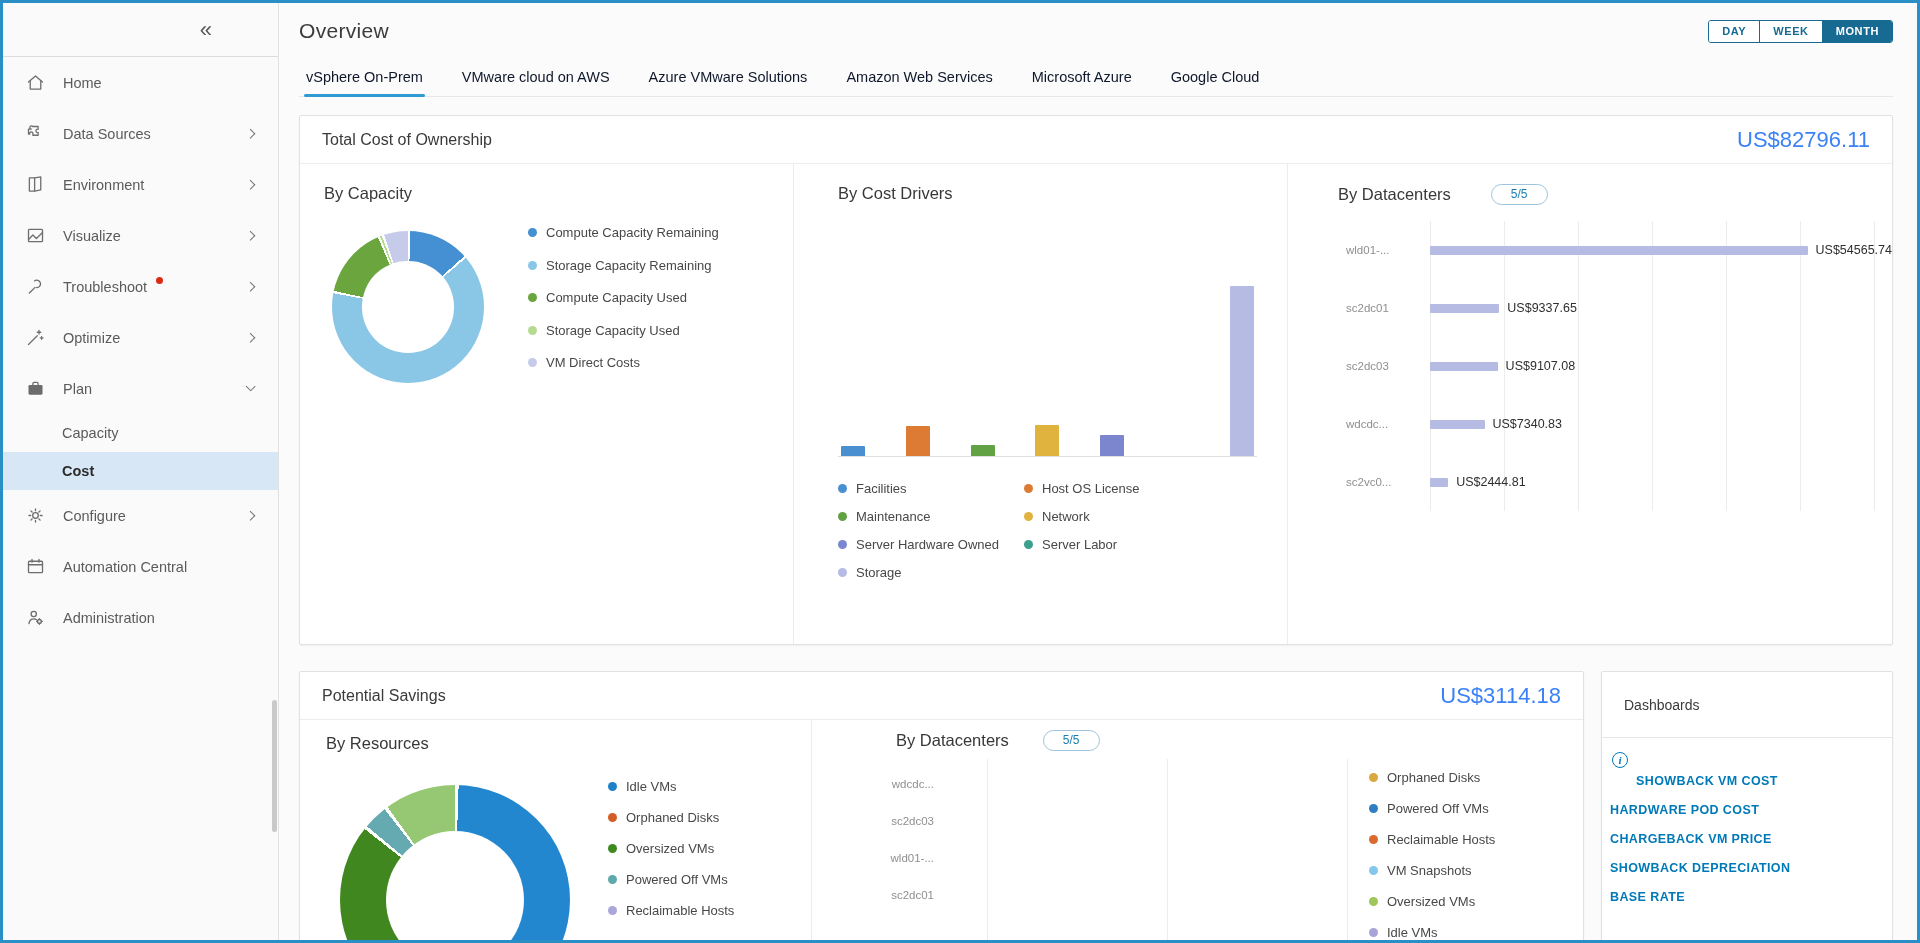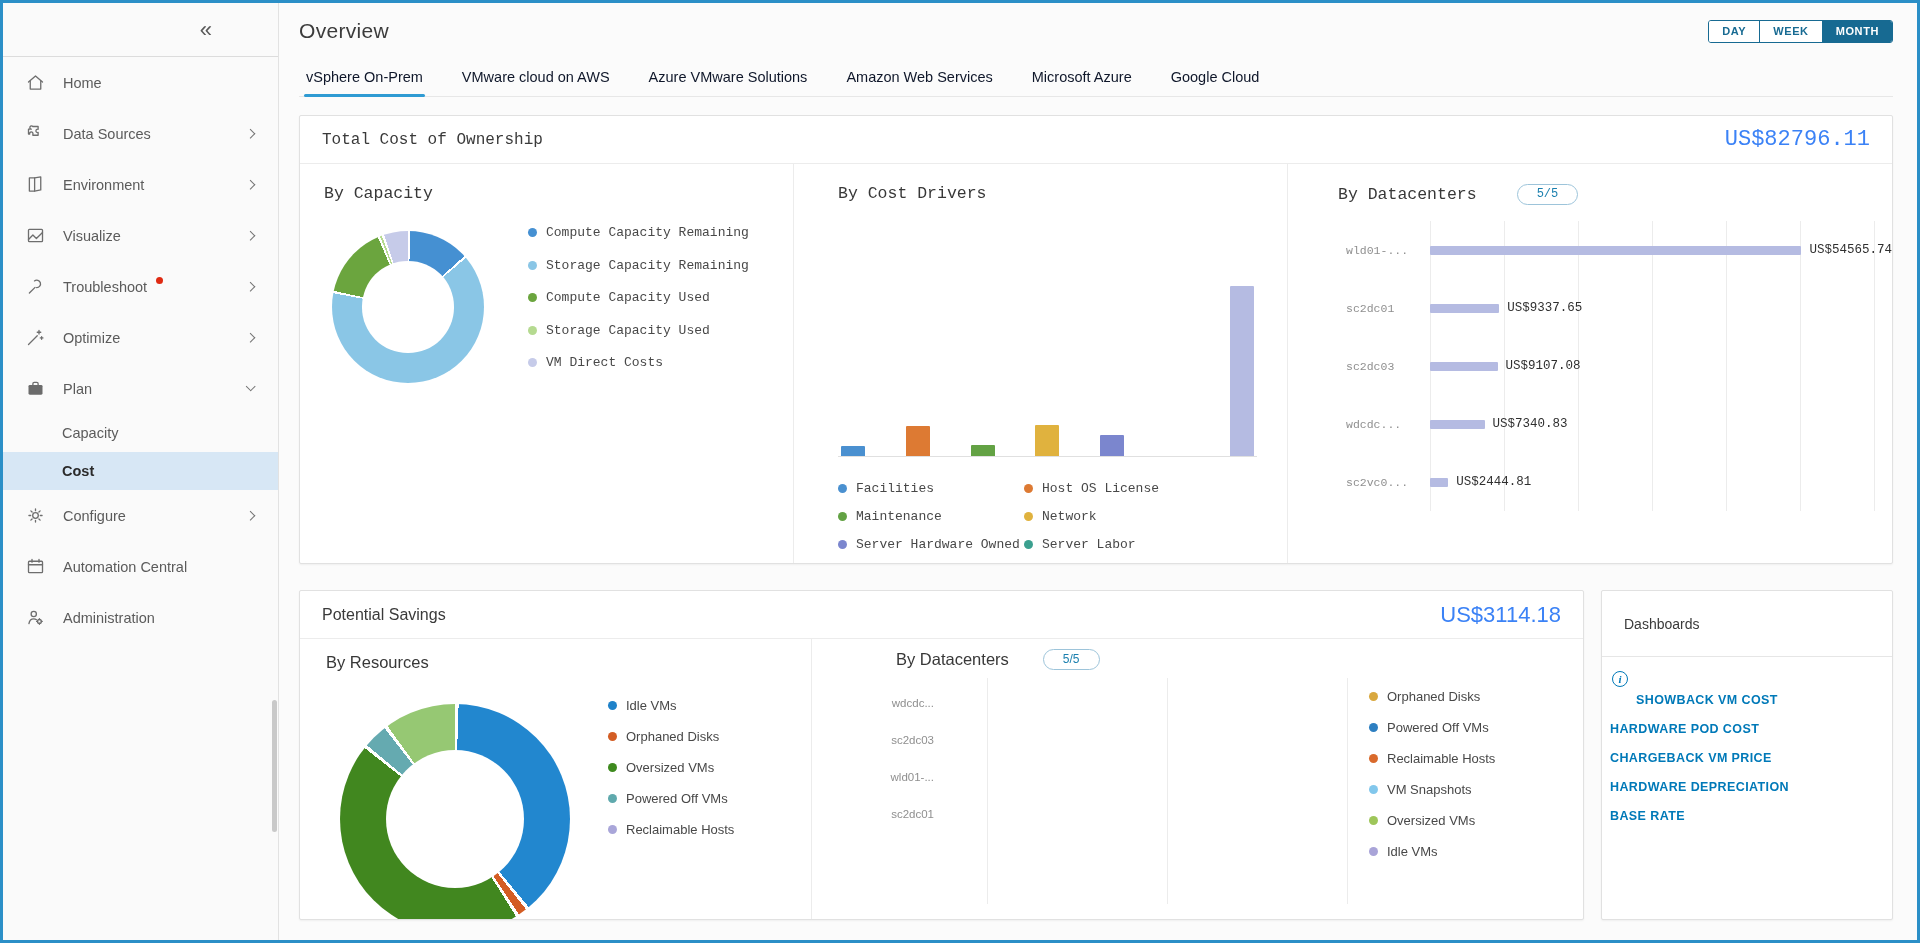--- a/index.html
+++ b/index.html
@@ -44,21 +44,21 @@
   .tab.active::after { content:''; position:absolute; left:0; right:0; bottom:-1px;
     height:3px; border-radius:3px; background:#2f9bd3; }
 
   .card { background:#fff; border:1px solid #e1e1e1; border-radius:2px;
     box-shadow:0 1px 2px rgba(0,0,0,.05); }
   .card-header { height:48px; display:flex; align-items:center; justify-content:space-between;
     padding:0 22px; border-bottom:1px solid #ececec; font-size:16px; color:#3a3a3a; }
   .card-amount { font-size:22px; color:#3b82f6; }
 
   
-  .tco-card { margin-top:18px; height:449px; overflow:hidden;font-family:Liberation Mono, monospace; }
+  .tco-card { margin-top:18px; height:530px; overflow:hidden; }
   .tco-body { display:flex; height:481px; }
   .tco-col { padding:20px 24px; }
   .tco-col h3, .sv-col h3 { font-size:16.5px; font-weight:normal; color:#383838; }
   .col-capacity { width:494px; border-right:1px solid #ececec; }
   .col-drivers  { width:494px; border-right:1px solid #ececec; padding:20px 30px 20px 44px; }
   .col-dcs { flex:1; padding:20px 0 0 50px; position:relative; }
 
   .donut-row { display:flex; margin-top:14px; }
   .donut { border-radius:50%; position:relative; flex:0 0 auto; }
   .donut::after { content:''; position:absolute; inset:20%; background:#fff; border-radius:50%; }
@@ -478,21 +478,21 @@
       <section class="card dash-card">
         <header class="dash-header">
           <span>Dashboards</span>
         </header>
         <div class="dash-body">
           <span class="info-icon">i</span>
           <ul class="dash-links" id="dash-links">
               <li>SHOWBACK VM COST</li>
               <li>HARDWARE POD COST</li>
               <li>CHARGEBACK VM PRICE</li>
-              <li>HARDWARE DEPRECIATION</li>
+              <li>SHOWBACK DEPRECIATION</li>
               <li>BASE RATE</li>
             </ul>
         </div>
       </section>
 
     </div>
   </main>
 </div>
 
 </body></html>

